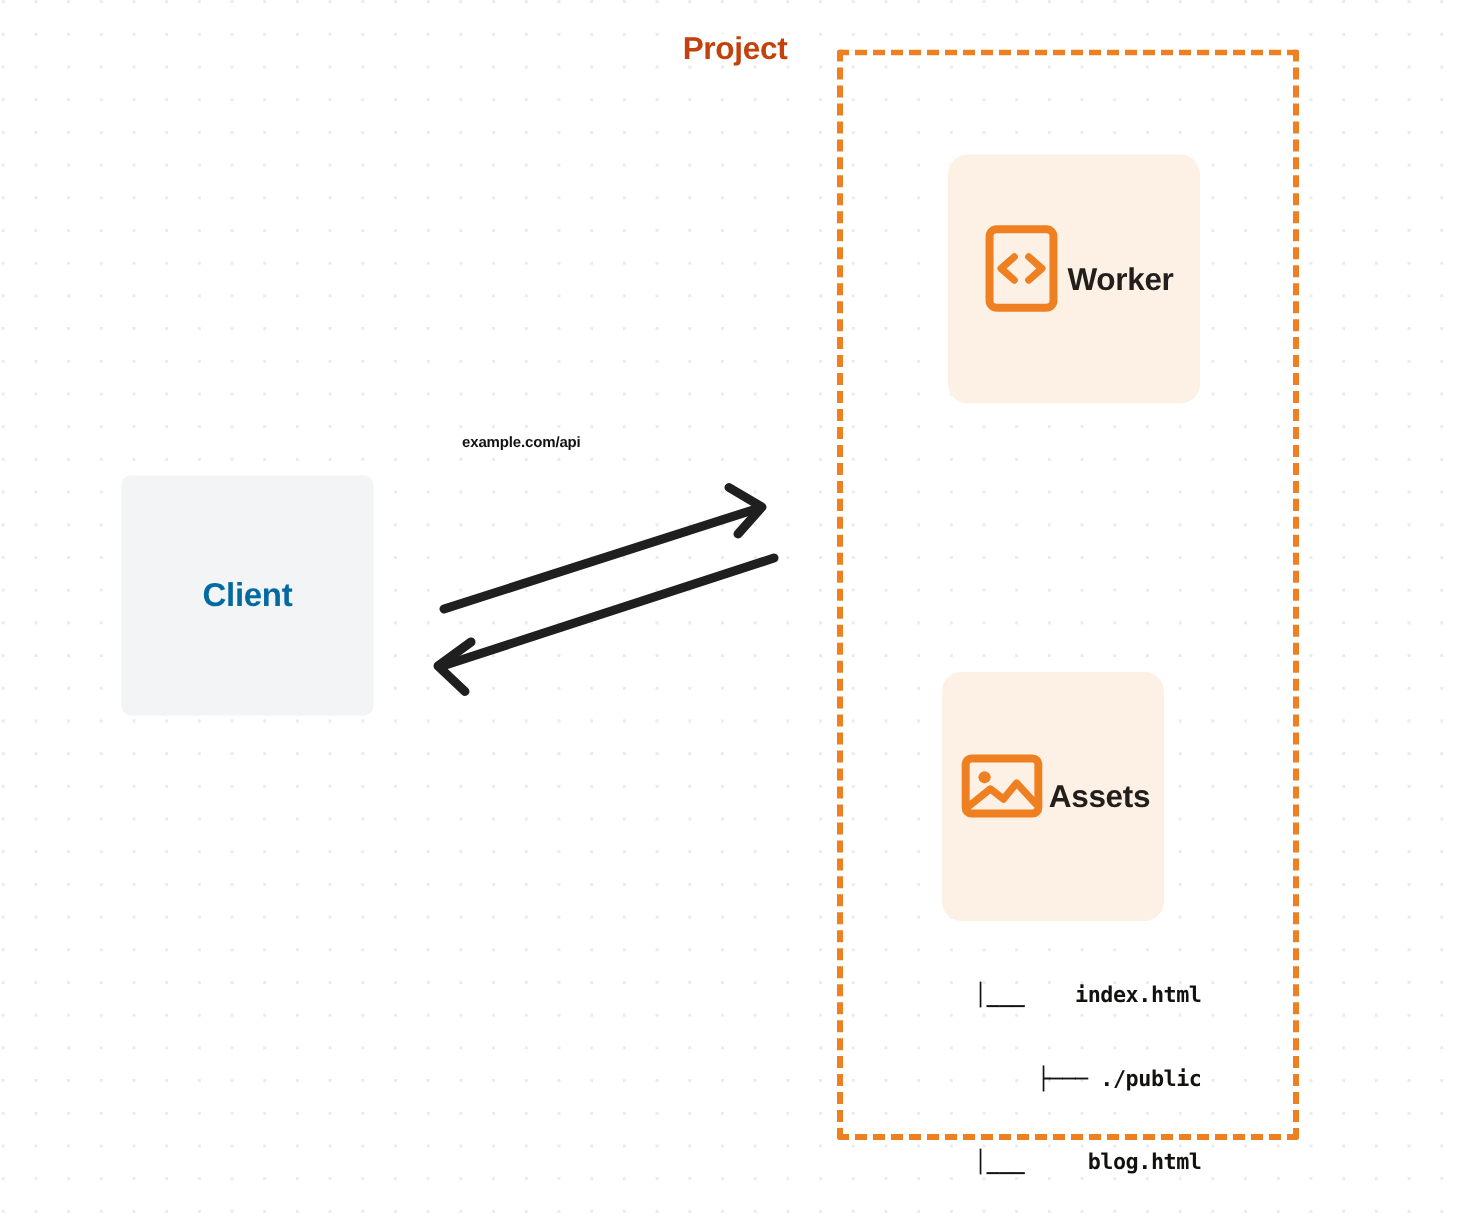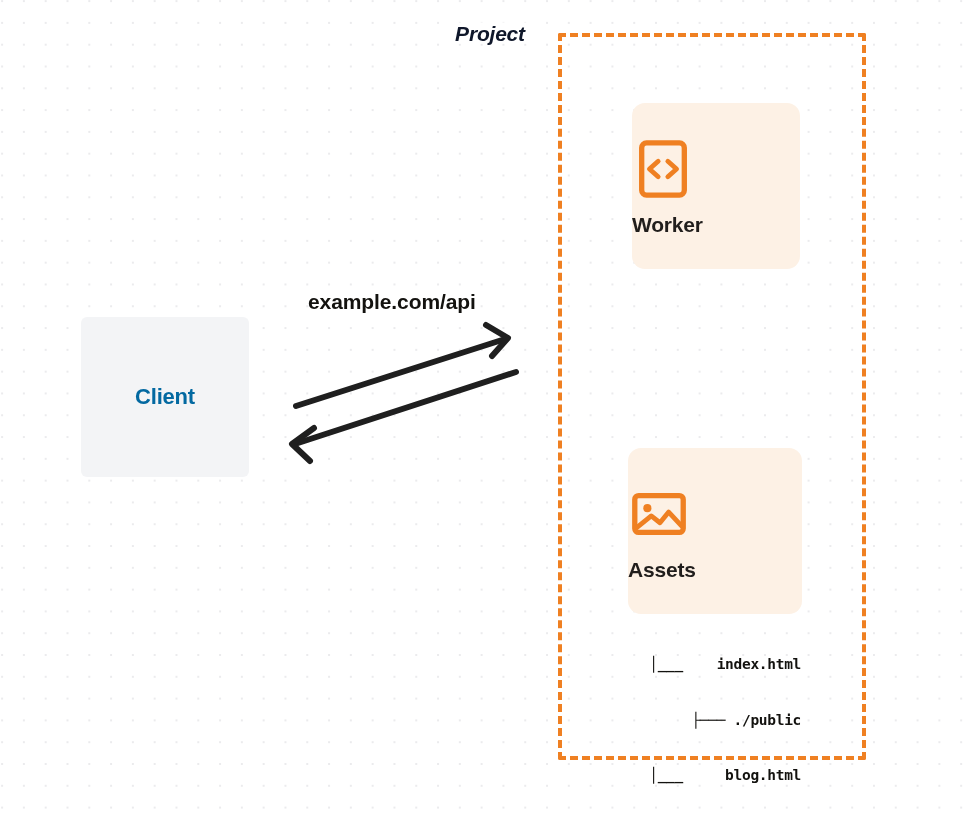--- a/index.html
+++ b/index.html
@@ -51,21 +51,21 @@
     top: 310px;
     width: 270px;
     height: 160px;
     overflow: visible;
   }
 
   .api-label {
     position: absolute;
     left: 308px;
     top: 290px;
-    font-size: 21px;
+    font-size: 10px;
     font-weight: 700;
     color: #13120f;
     letter-spacing: -0.1px;
     white-space: nowrap;
   }
 
   
   .project-box {
     position: absolute;
     left: 558px;
@@ -78,47 +78,46 @@
   }
   .project-title {
     position: absolute;
     left: 50%;
     top: 33px;
     transform: translate(-50%, -50%);
     background: #ffffff;
     padding: 0 6px;
     font-size: 21px;
     font-weight: 700;
-    color: #0f172a;
+    color: #c2410c;
     letter-spacing: -0.2px;
     line-height: 1;
     white-space: nowrap;
-    font-style: italic;
   }
 
   
   .card {
     position: absolute;
     background: #fdf1e5;
     border-radius: 13px;
     display: flex;
-    flex-direction: column;
-    align-items: flex-start;
+    flex-direction: row;
+    align-items: center;
     justify-content: center;
   }
   .card-worker {
     left: 632px;
     top: 103px;
     width: 168px;
     height: 166px;
   }
   .card-assets {
     left: 628px;
     top: 448px;
-    width: 174px;
+    width: 148px;
     height: 166px;
   }
   .card-icon {
     width: 62px;
     height: 62px;
     display: block;
     margin-bottom: 14px;
   }
   .card-label {
     font-size: 21px;

